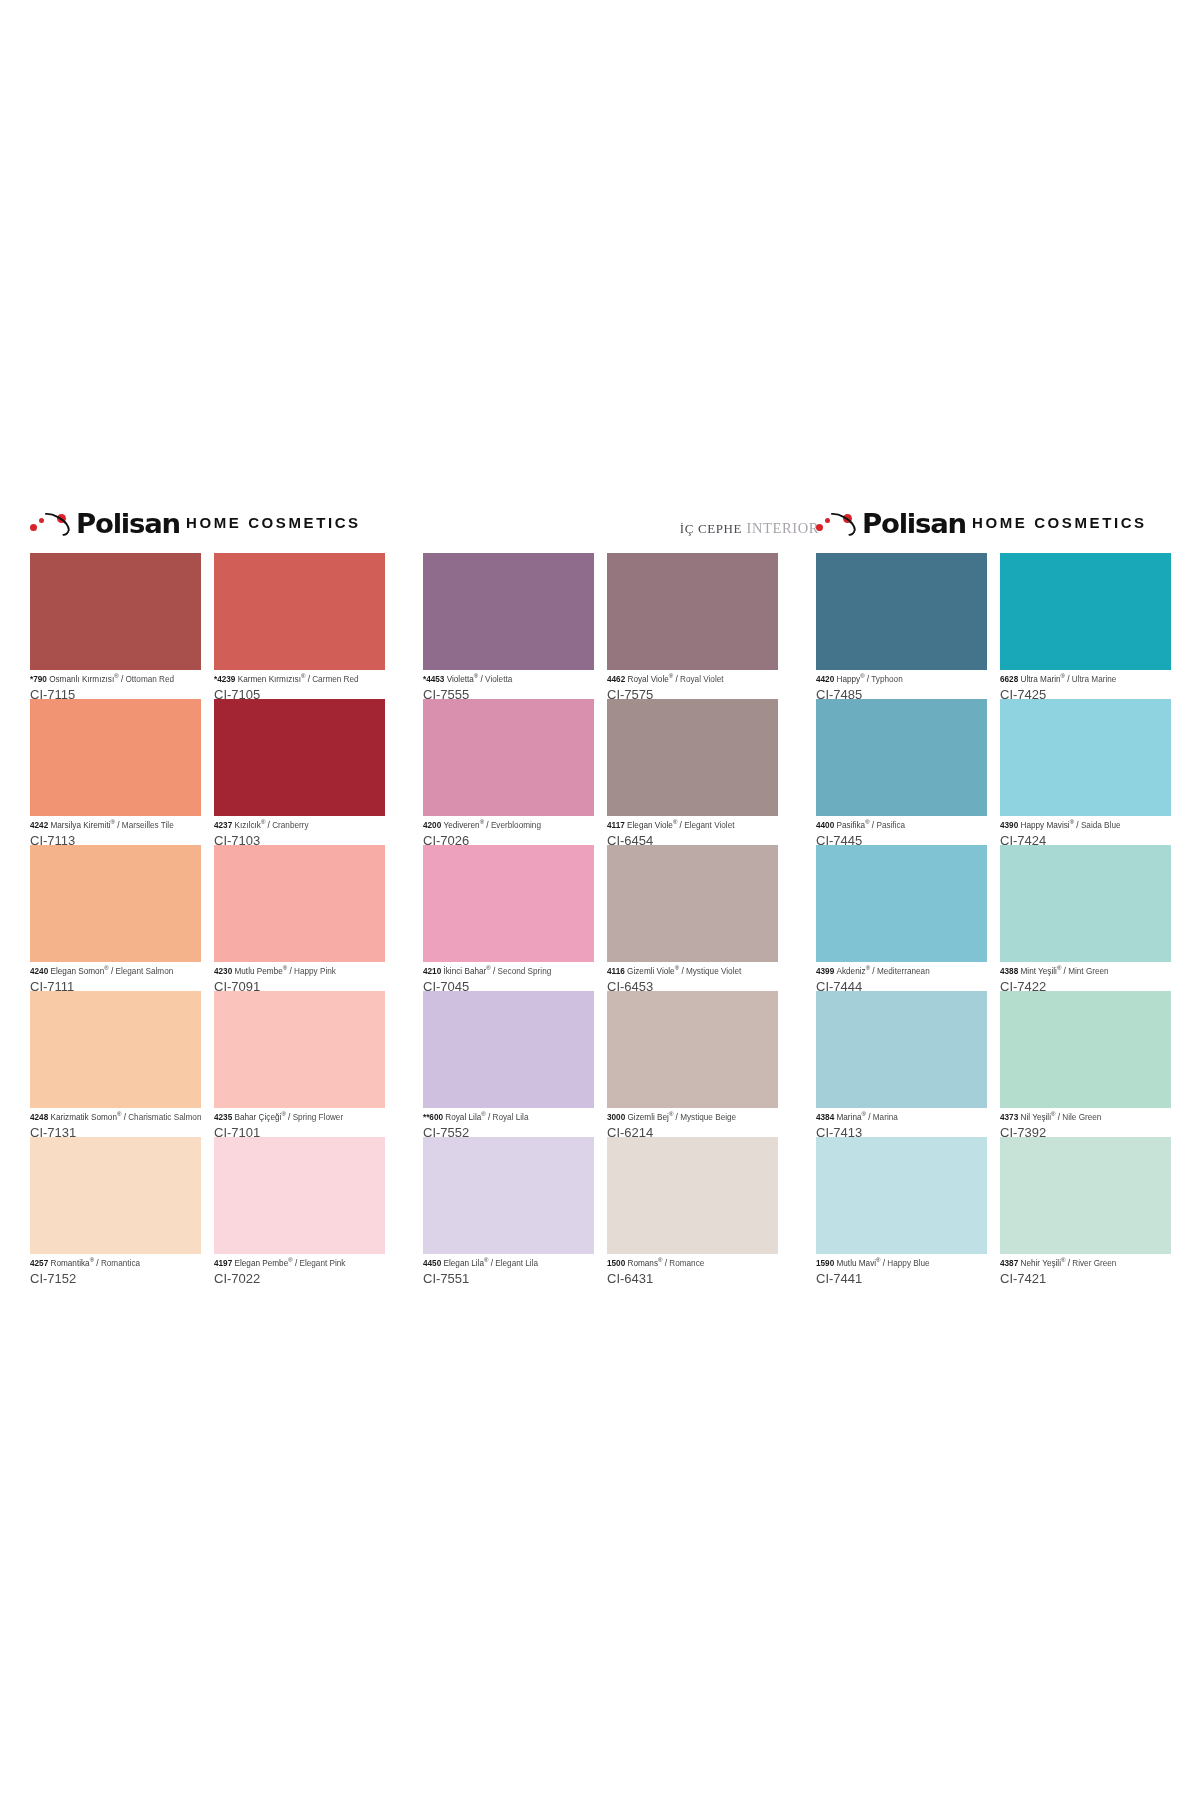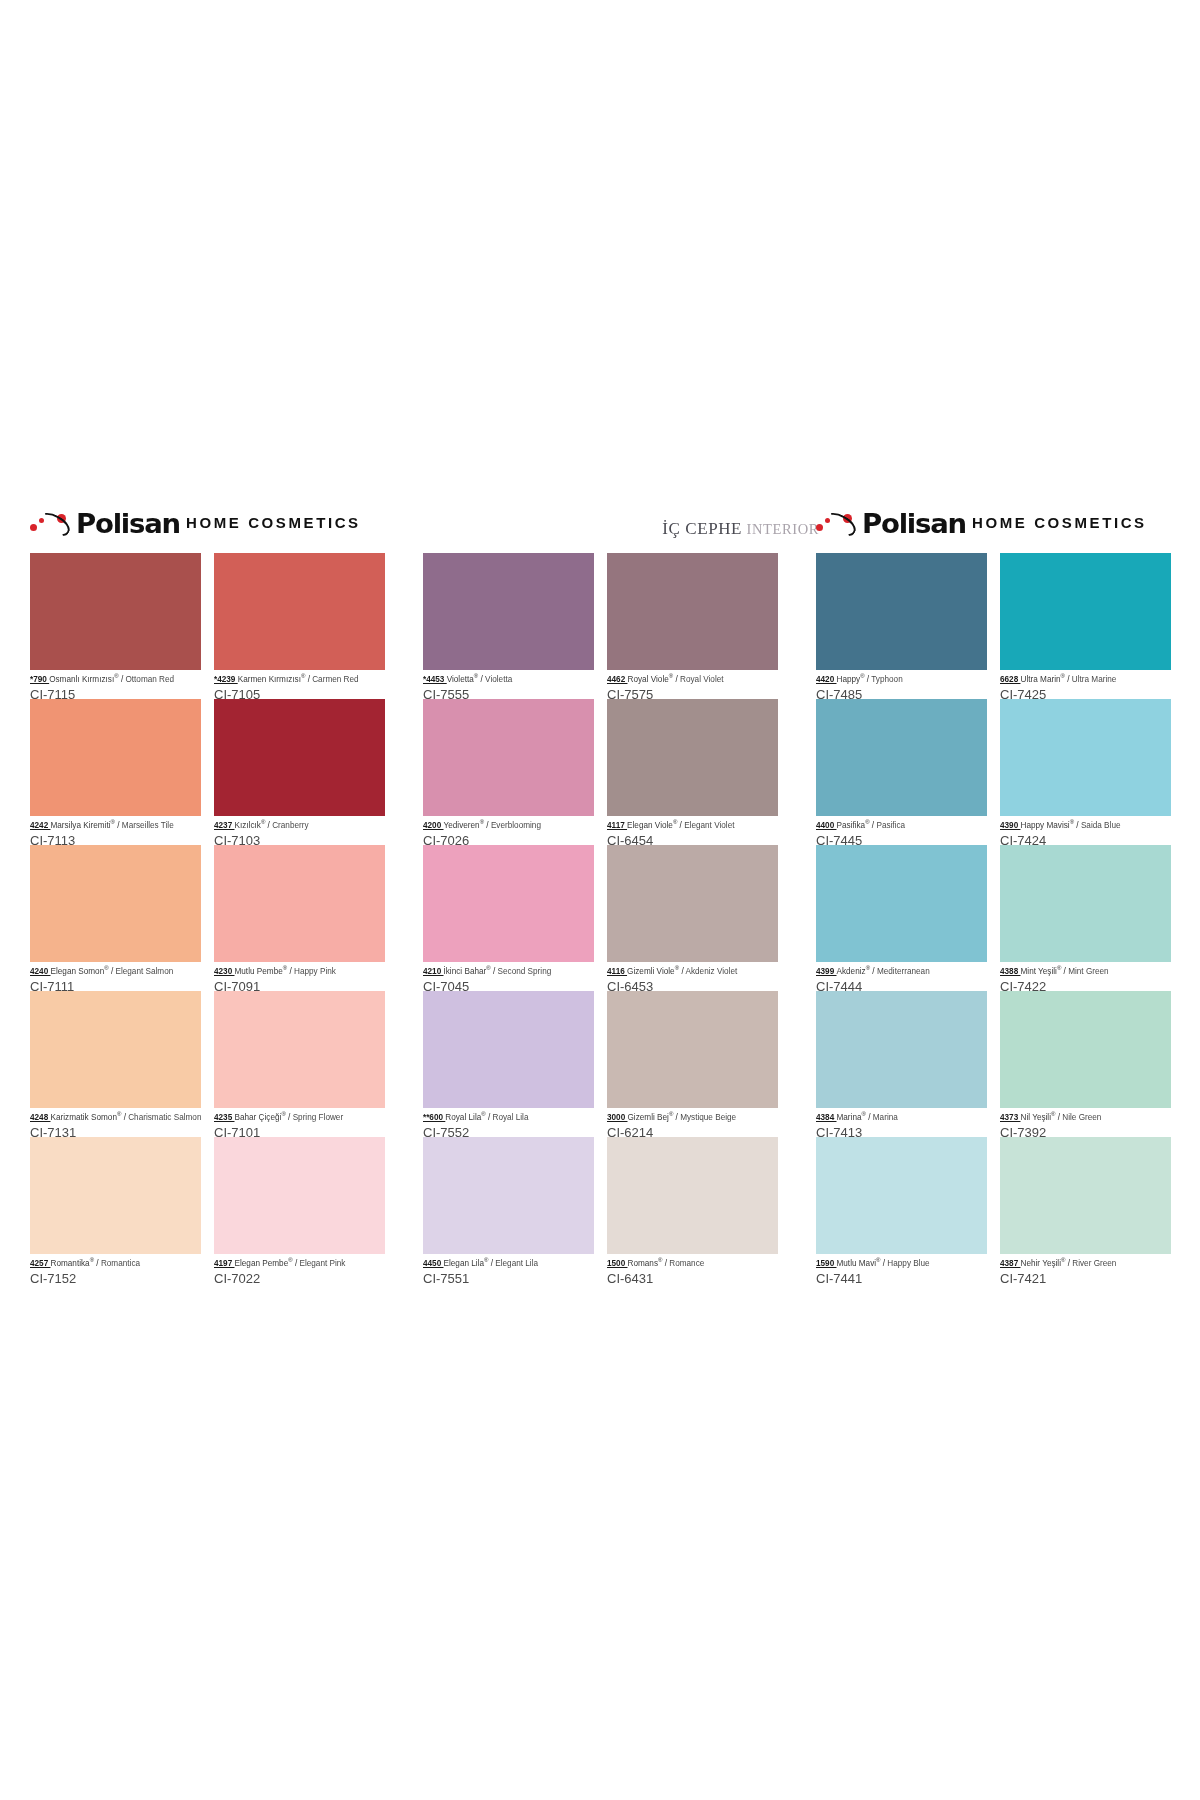--- a/index.html
+++ b/index.html
@@ -90,21 +90,21 @@
   .center-title {
     position: absolute;
     left: 604px;
     top: 9px;
     width: 185px;
     text-align: right;
     white-space: nowrap;
   }
   .center-title .tr {
     font-family: "Liberation Serif", serif;
-    font-size: 17px;
+    font-size: 13px;
     letter-spacing: 0.6px;
     color: #4a4a52;
   }
   .center-title .en {
     font-family: "Liberation Serif", serif;
     font-size: 14.5px;
     letter-spacing: 0.6px;
     color: #a9a3ab;
   }
 
@@ -150,21 +150,20 @@
     white-space: nowrap;
     overflow: hidden;
   }
   .caption .line1 {
     font-size: 8.2px;
     color: #2b2b2b;
   }
   .caption .code {
     font-weight: bold;
     color: #1a1a1a;
-    text-decoration: underline;
   }
   .caption .tname {
     color: #3a3a3a;
   }
   .caption .reg {
     font-size: 6px;
     vertical-align: super;
   }
   .caption .ename {
     color: #4a4a4a;
@@ -331,21 +330,21 @@
           <div class="cell c0">
             <div class="chip" style="background: rgb(237, 161, 189);"></div>
             <div class="caption">
               <div class="line1"><span class="code">4210 </span><span class="tname">İkinci Bahar</span><span class="reg">®</span><span> / </span><span class="ename">Second Spring</span></div>
               <div class="line2">CI-7045</div>
             </div>
           </div>
           <div class="cell c1">
             <div class="chip" style="background: rgb(187, 170, 166);"></div>
             <div class="caption">
-              <div class="line1"><span class="code">4116 </span><span class="tname">Gizemli Viole</span><span class="reg">®</span><span> / </span><span class="ename">Akdeniz Violet</span></div>
+              <div class="line1"><span class="code">4116 </span><span class="tname">Gizemli Viole</span><span class="reg">®</span><span> / </span><span class="ename">Mystique Violet</span></div>
               <div class="line2">CI-6453</div>
             </div>
           </div>
         </div>
         <div class="row">
           <div class="cell c0">
             <div class="chip" style="background: rgb(207, 192, 224);"></div>
             <div class="caption">
               <div class="line1"><span class="code">**600 </span><span class="tname">Royal Lila</span><span class="reg">®</span><span> / </span><span class="ename">Royal Lila</span></div>
               <div class="line2">CI-7552</div>

